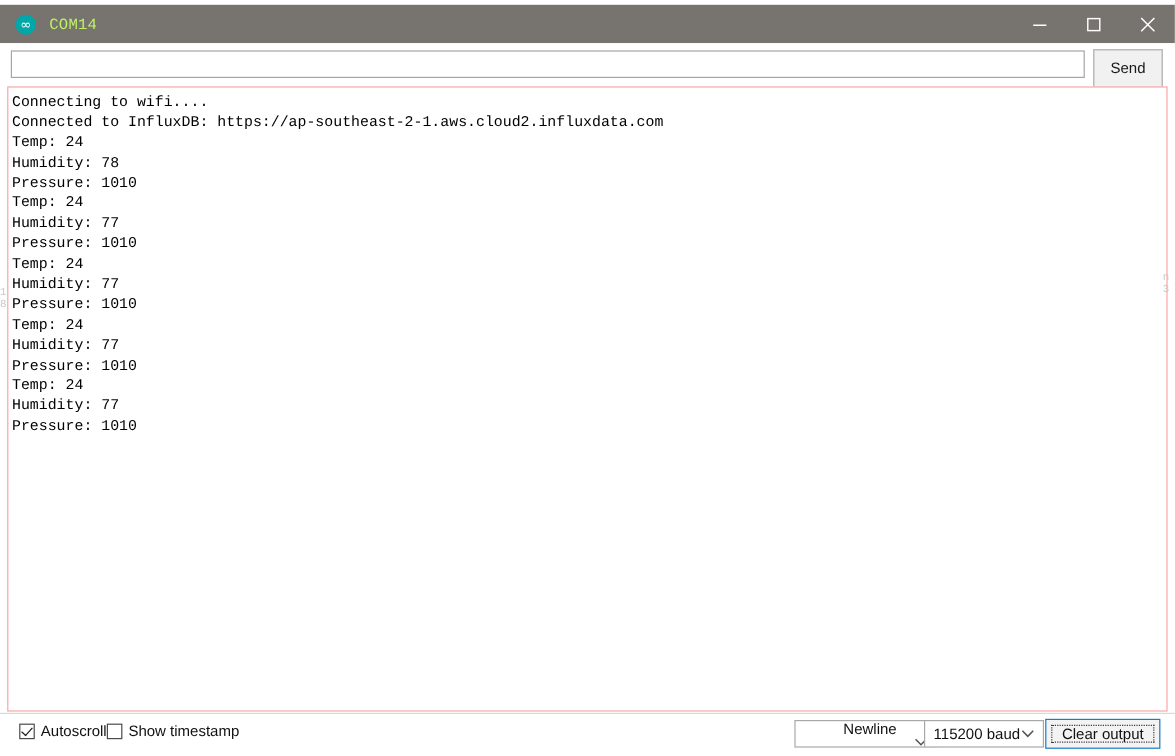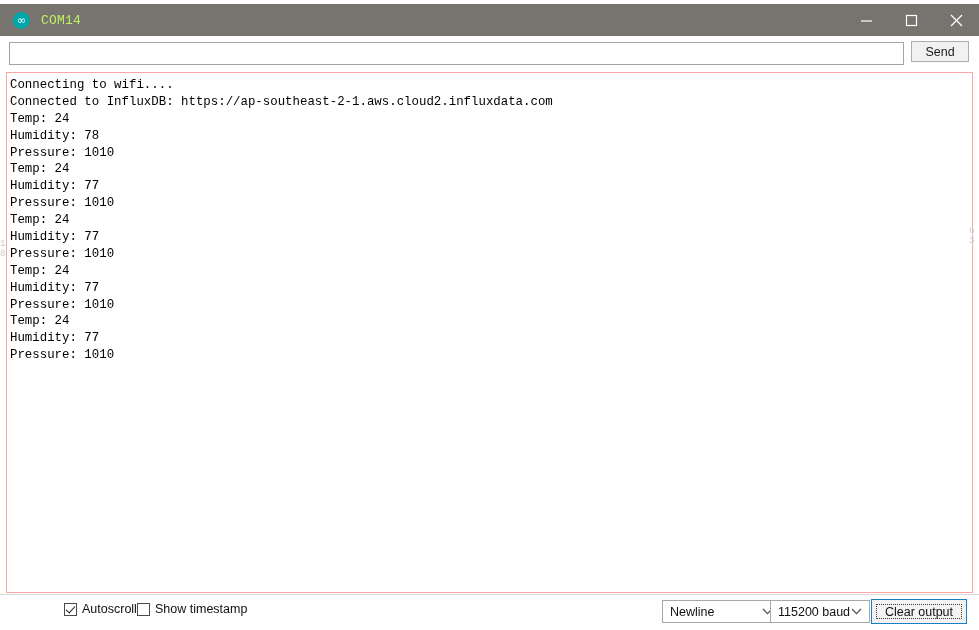--- a/index.html
+++ b/index.html
@@ -100,21 +100,21 @@
     font-size: 12px;
     padding: 0 4px;
     color: #222222;
     outline: none;
   }
   #send-button {
     position: absolute;
     left: 911px;
     top: 5px;
     width: 58px;
-    height: 21px;
+    height: 32px;
     box-sizing: border-box;
     border: 1px solid #adadad;
     background: #f1f1f1;
     font-family: "Liberation Sans", sans-serif;
     font-size: 12.5px;
     color: #1a1a1a;
     padding: 0;
     cursor: default;
   }
 
@@ -151,21 +151,20 @@
     border-top: 1px solid #d8d8d8;
   }
   .checkwrap {
     position: absolute;
     top: 7px;
     display: flex;
     align-items: center;
     font-size: 12.5px;
     color: #111111;
     font-family: "Liberation Sans", sans-serif;
-    margin-left: 48px;
   }
   #autoscroll-wrap { left: 16px; }
   #timestamp-wrap { left: 89px; }
   .cbox {
     width: 13px;
     height: 13px;
     box-sizing: border-box;
     border: 1px solid #4a4a4a;
     background: #ffffff;
     margin-right: 5px;
@@ -201,21 +200,21 @@
   .dropdown .dd-label {
     padding-left: 7px;
     white-space: nowrap;
   }
   .dropdown .dd-arrow {
     margin-left: auto;
     margin-right: 7px;
     display: flex;
     align-items: center;
   }
-  #newline-dd { left: 662px; width: 119px; }
+  #newline-dd { left: 662px; width: 119px; flex-direction: column; }
   #baud-dd { left: 770px; width: 100px; }
 
   #clear-output {
     position: absolute;
     left: 871px;
     top: 4px;
     width: 96px;
     height: 25px;
     box-sizing: border-box;
     border: 1px solid #1a7ec2;

